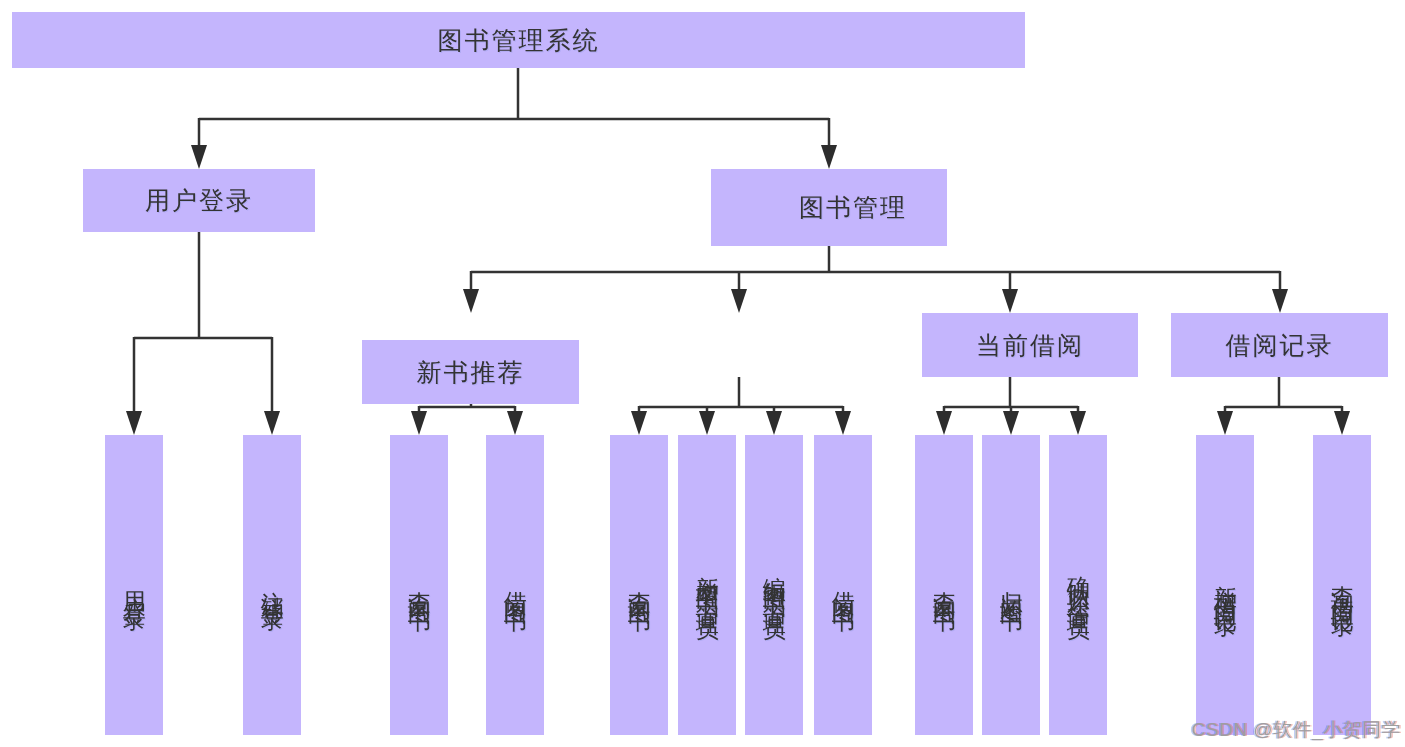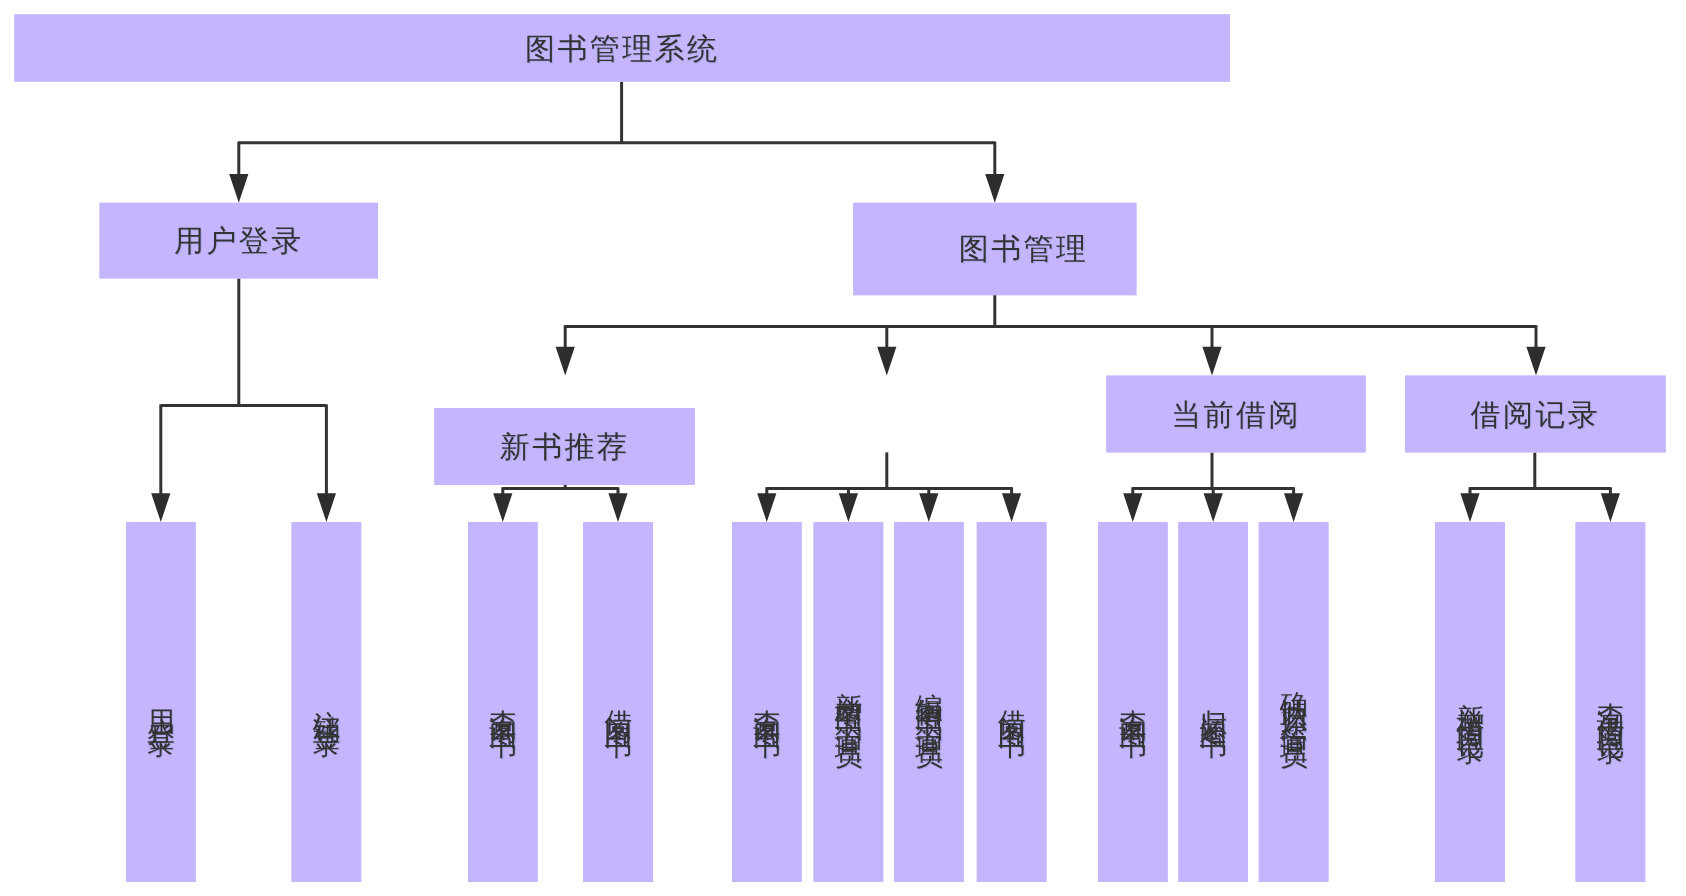--- a/index.html
+++ b/index.html
@@ -170,14 +170,15 @@
   <div class="node leaf f7">编辑图书（管理员）</div>
   <div class="node leaf f8">借阅图书</div>
 
   <div class="node leaf f9">查询图书</div>
   <div class="node leaf f10">归还图书</div>
   <div class="node leaf f11">确认归还（管理员）</div>
 
   <div class="node leaf f12">新增借阅记录</div>
   <div class="node leaf f13">查询借阅记录</div>
 
+  <div id="watermark">CSDN @软件_小贺同学</div>
 
 </div>
 
 </body></html>

